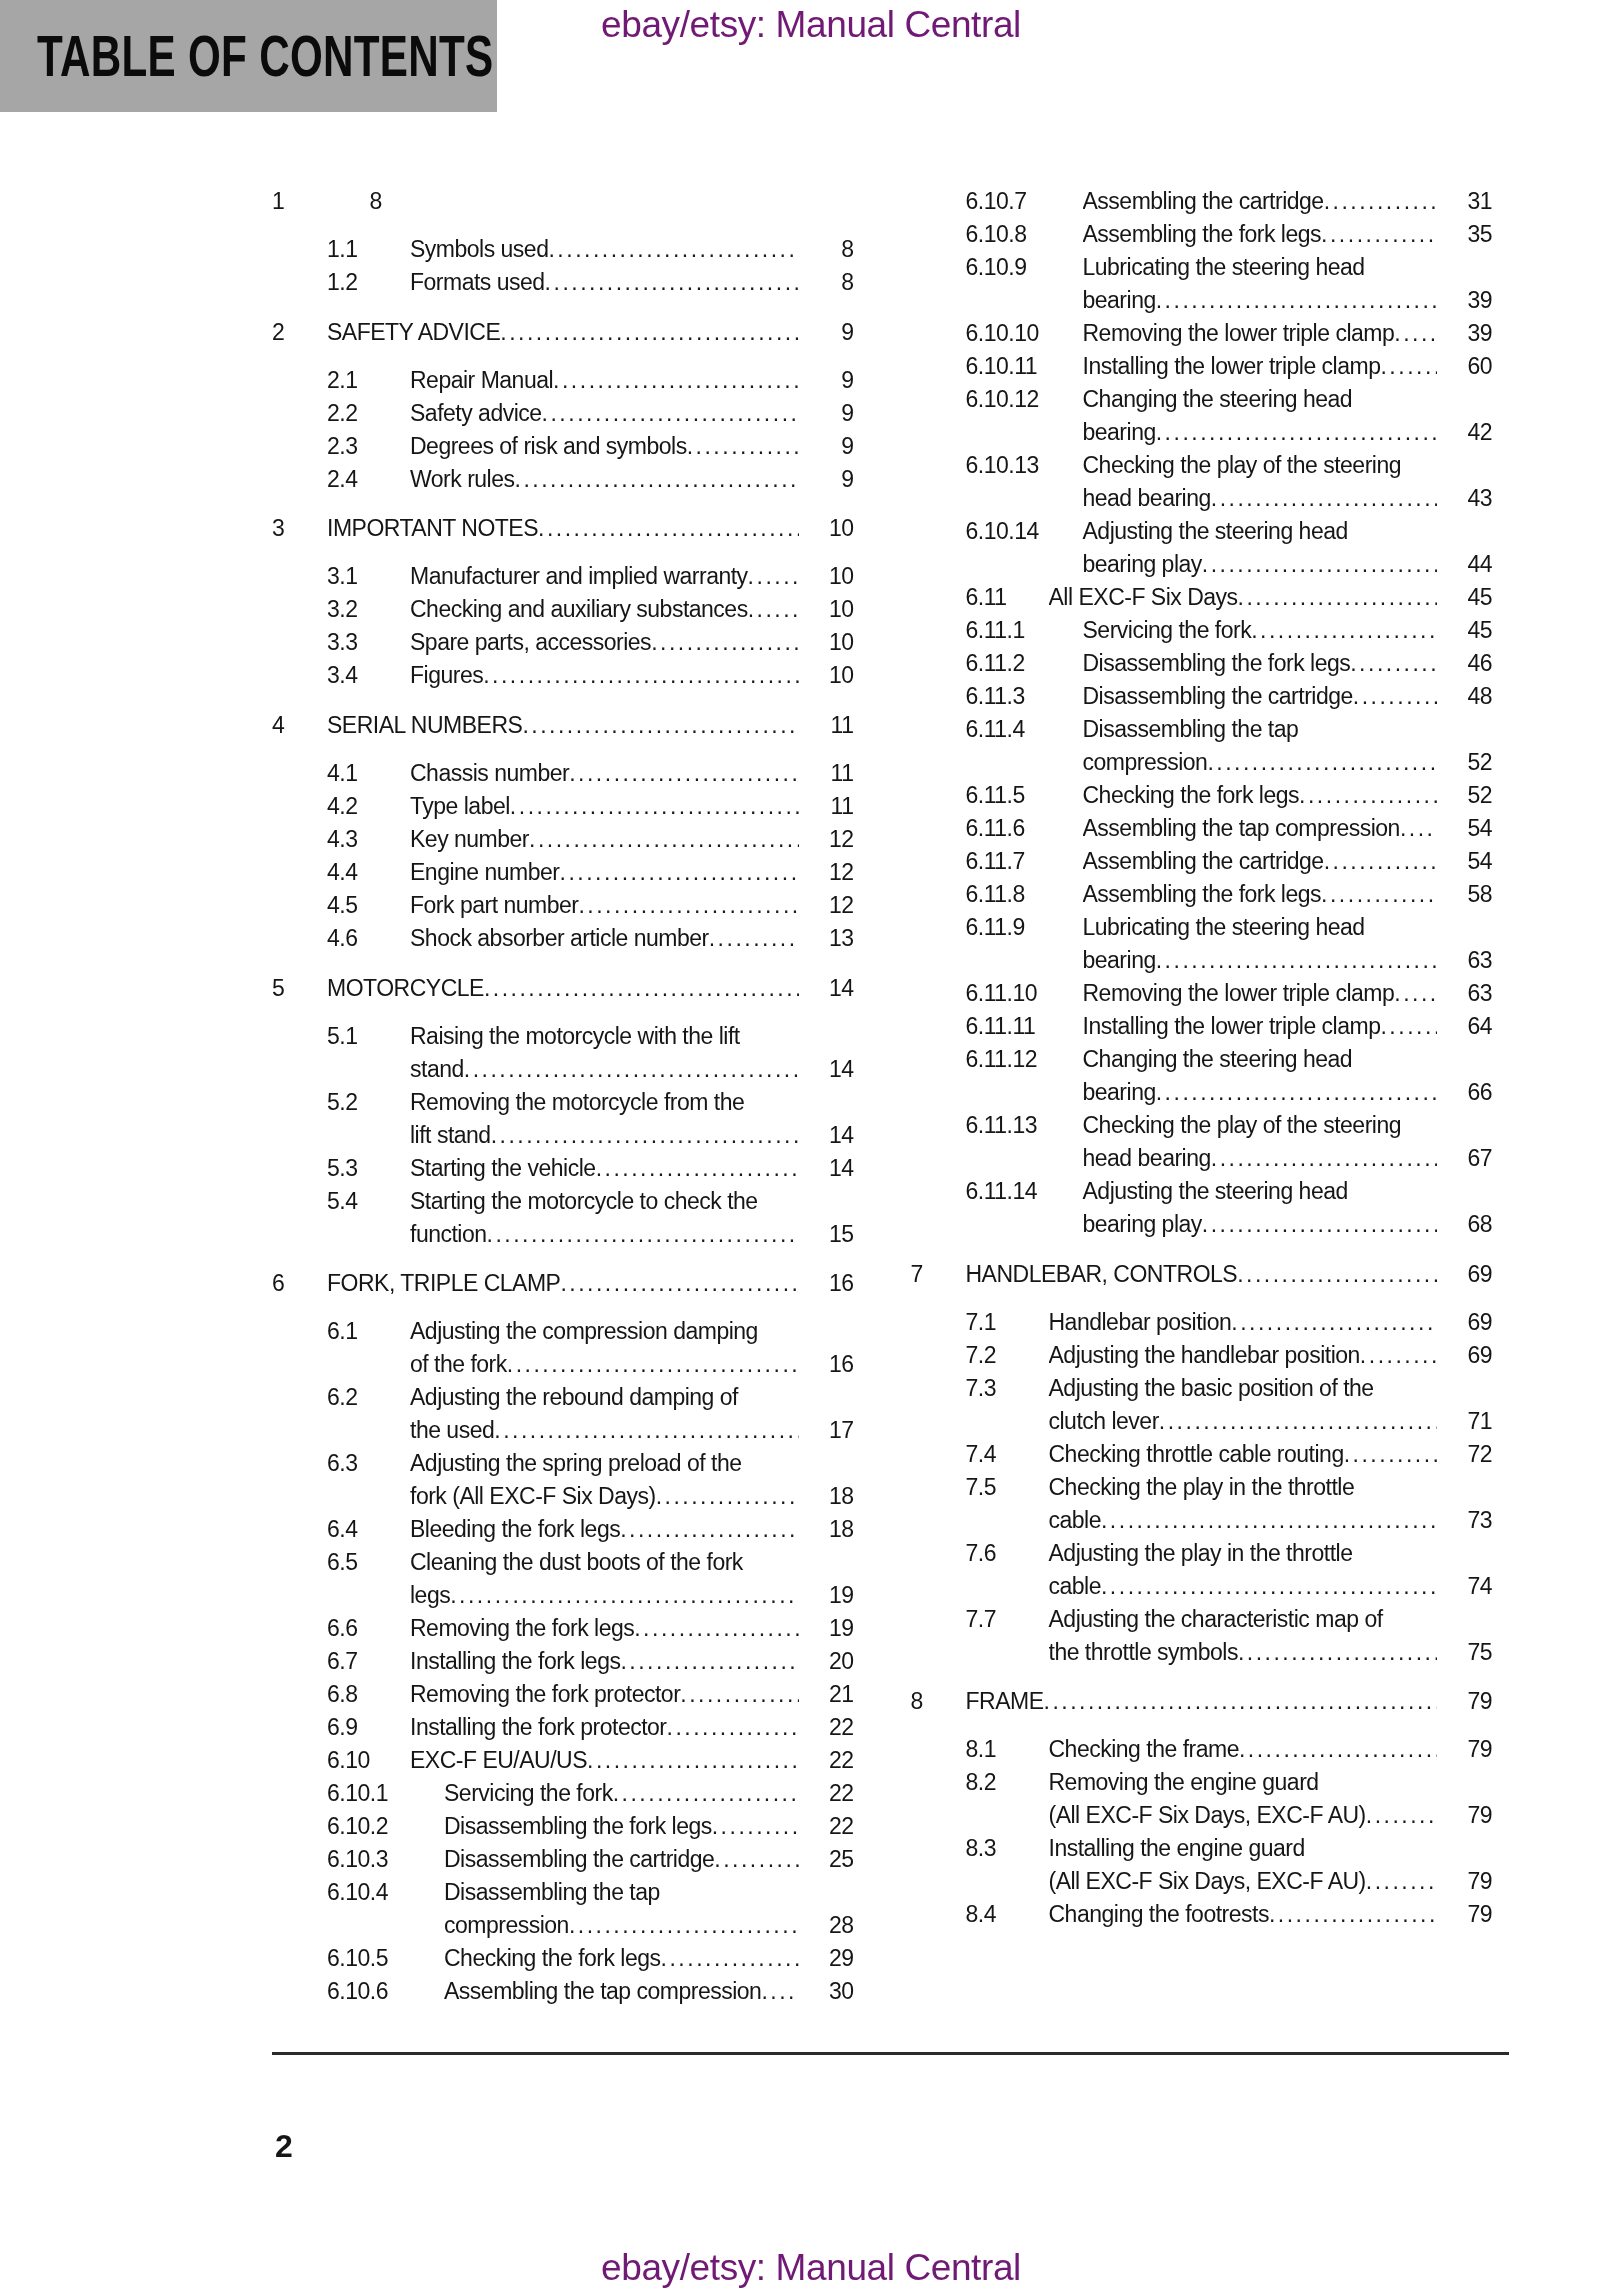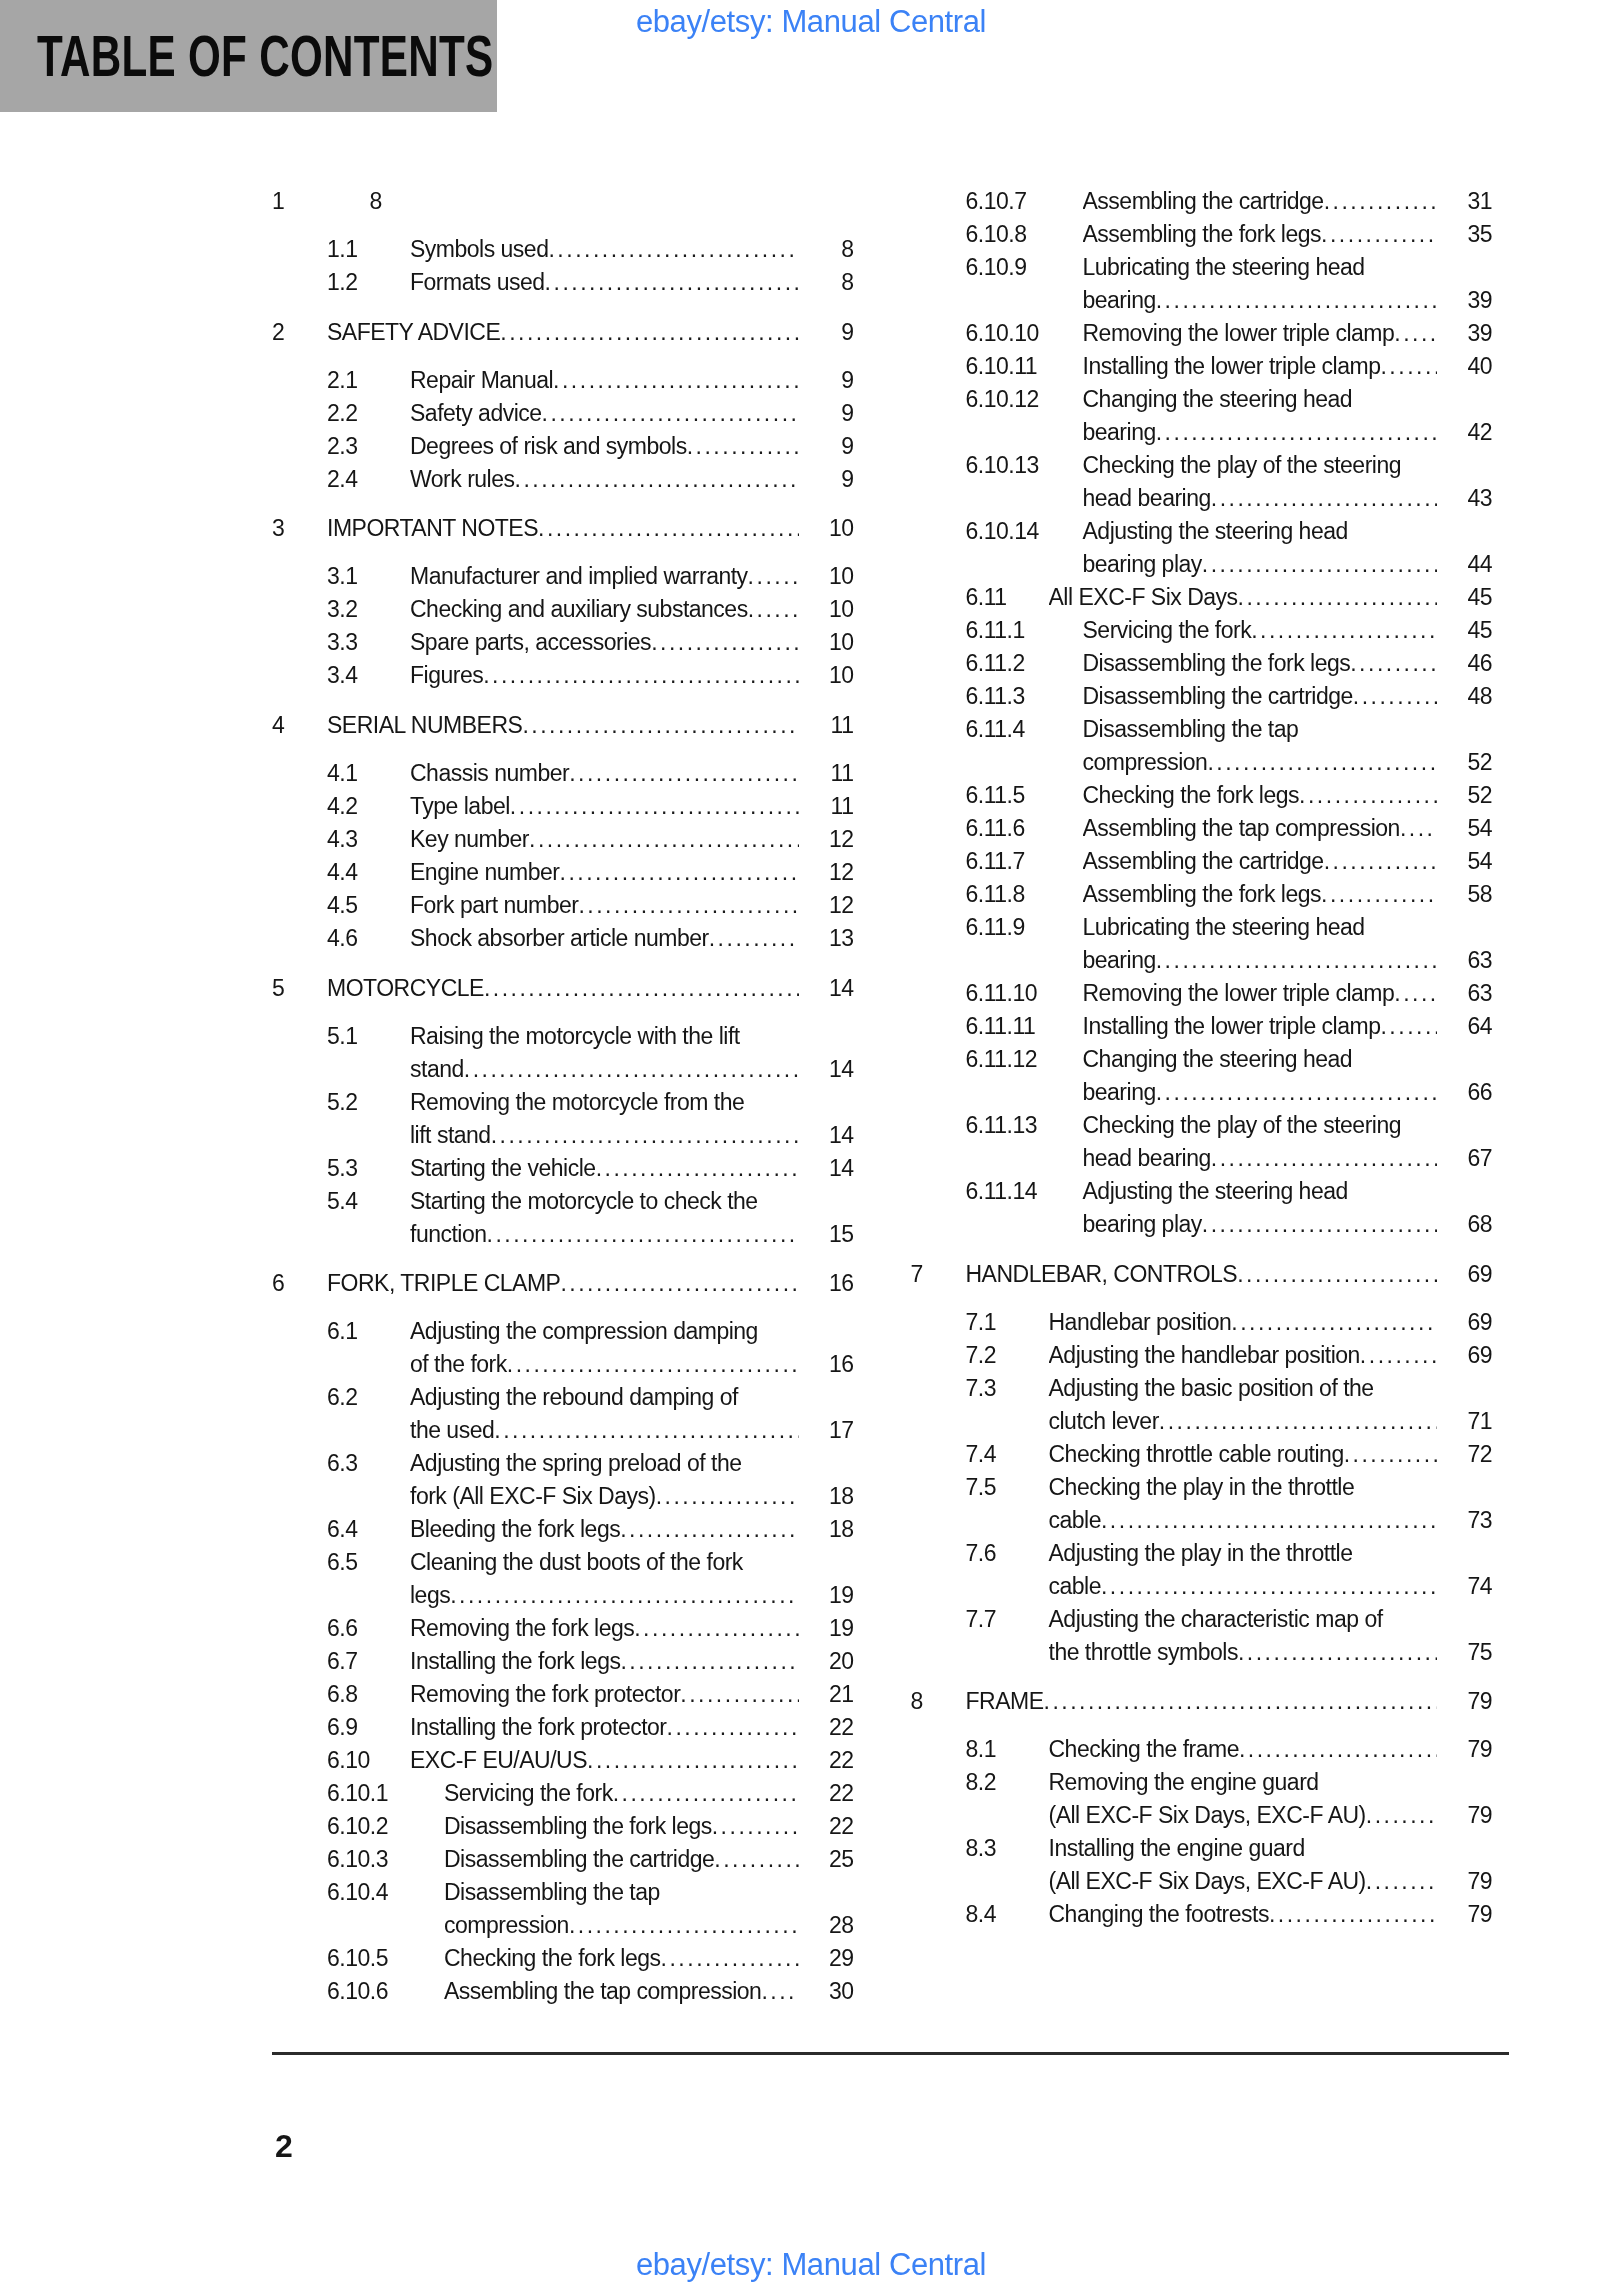--- a/index.html
+++ b/index.html
@@ -16,23 +16,23 @@
     font-family: "Liberation Sans", "DejaVu Sans", sans-serif;
     color: #161616;
   }
 
   
   .top-watermark, .bottom-watermark {
     position: absolute;
     left: 0;
     width: 100%;
     text-align: center;
-    font-size: 31px;
+    font-size: 37px;
     letter-spacing: -0.4px;
-    color: #3b82f6;
+    color: #701a75;
   }
   .top-watermark { top: 4.2px; }
   .bottom-watermark { top: 2247px; }
 
   .title-box {
     position: absolute;
     left: 0;
     top: 0;
     width: 497px;
     height: 112px;
@@ -458,21 +458,21 @@
           <span class="title">
             <span class="tline last">Removing the lower triple clamp</span>
           </span>
           <span class="pageno">39</span>
         </div>
         <div class="row subsection">
           <span class="num">6.10.11</span>
           <span class="title">
             <span class="tline last">Installing the lower triple clamp</span>
           </span>
-          <span class="pageno">40</span>
+          <span class="pageno">60</span>
         </div>
         <div class="row subsection">
           <span class="num">6.10.12</span>
           <span class="title">
             <span class="tline">Changing the steering head</span>
             <span class="tline last">bearing</span>
           </span>
           <span class="pageno">42</span>
         </div>
         <div class="row subsection">

